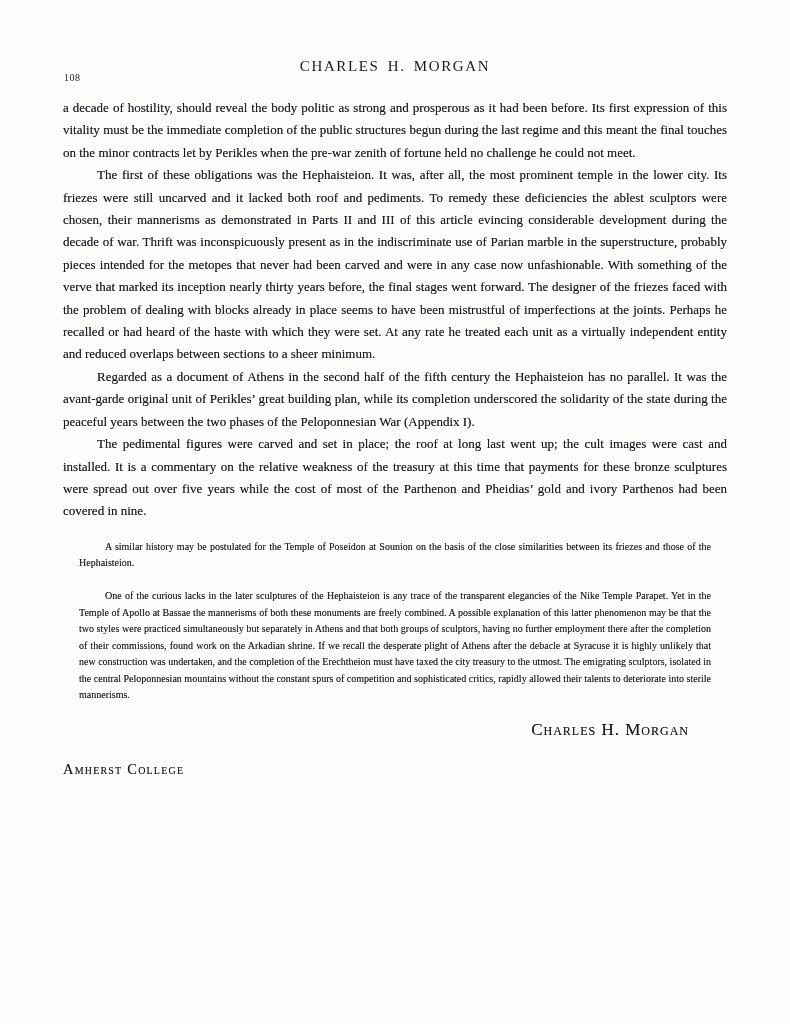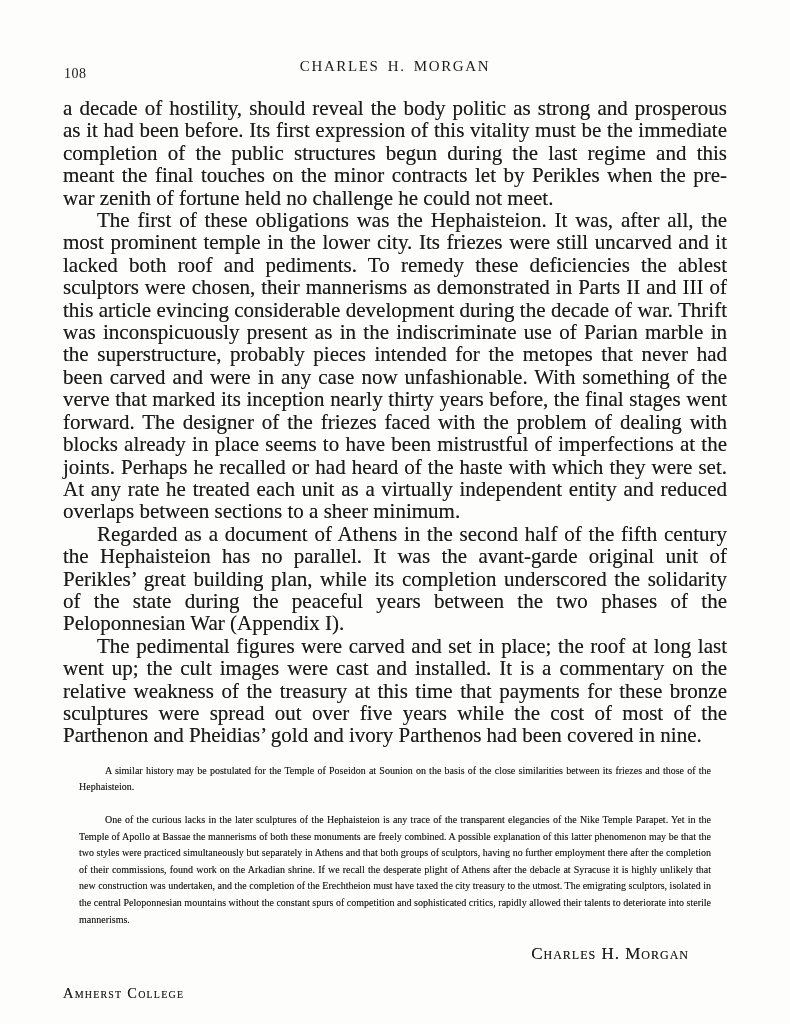--- a/index.html
+++ b/index.html
@@ -20,34 +20,34 @@
   }
   
   .running-head {
     position: relative;
     height: 18px;
     margin-bottom: 21px;
   }
   .page-num {
     position: absolute;
     left: 1px;
-    top: 8px;
-    font-size: 14px;
+    top: 14px;
+    font-size: 10px;
     letter-spacing: 0.5px;
   }
   .running-title {
     text-align: center;
     font-size: 15px;
     letter-spacing: 1.6px;
     word-spacing: 3px;
   }
   
   .body-text p {
     margin: 0;
-    font-size: 21px;
+    font-size: 13px;
     line-height: 22.4px;
     text-align: justify;
     text-indent: 34px;
     text-shadow: 0 0 0.35px rgba(20,20,20,0.55);
   }
   .body-text p.cont {
     text-indent: 0;
   }
   
   .appendix-heading {

